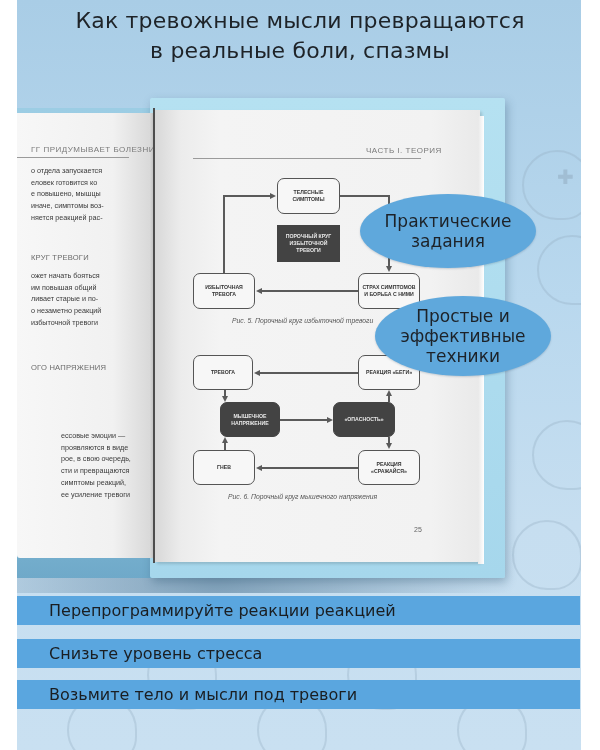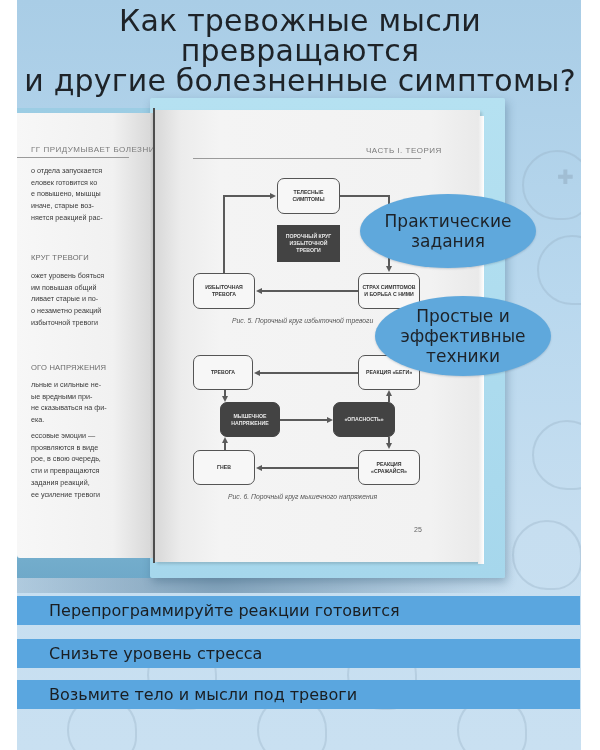--- a/index.html
+++ b/index.html
@@ -15,21 +15,21 @@
     position: absolute; width: 70px; height: 70px;
     border: 2px solid rgba(150,175,195,0.35);
     border-radius: 50% 50% 40% 50%;
   }
   .pattern-cross {
     position: absolute; color: rgba(140,165,185,0.45); font-size: 20px; font-weight: bold;
   }
 
   .title {
     position: absolute; left: 0; top: 6px; width: 600px; text-align: center;
-    color: #1e2328; font-size: 30px; line-height: 30px; letter-spacing: 0.2px;
+    color: #1e2328; font-size: 22px; line-height: 30px; letter-spacing: 0.2px;
   }
 
   
   .book-shadow {
     position: absolute; left: 17px; top: 118px; width: 500px; height: 475px;
     background: radial-gradient(ellipse at 40% 95%, rgba(70,110,140,0.55), rgba(70,110,140,0) 70%);
   }
   .cover {
     position: absolute; left: 150px; top: 98px; width: 355px; height: 480px;
     background: linear-gradient(180deg, #b5e1f1, #a6d7ec);
@@ -126,61 +126,55 @@
   <div class="pattern-icon" style="left:130px;top:640px;"></div>
   <div class="pattern-icon" style="left:330px;top:640px;"></div>
   <span class="pattern-cross" style="left:120px;top:690px;">✚</span>
   <span class="pattern-cross" style="left:310px;top:690px;">✚</span>
   <span class="pattern-cross" style="left:505px;top:690px;">✚</span>
   <span class="pattern-cross" style="left:540px;top:165px;">✚</span>
 </div>
 
 <div class="title">
   <div>Как тревожные мысли превращаются</div>
-  <div>и другие болезненные симптомы?</div>
+  <div>в реальные боли, спазмы</div>
 </div>
 
 <div class="book-shadow"></div>
 <div class="cover-left"></div>
 <div class="cover"></div>
 
 <div class="page-left">
   <div class="running-head" style="left:14px;top:32px;">ГГ ПРИДУМЫВАЕТ БОЛЕЗНИ</div>
   <div class="head-rule" style="left:0;top:44px;width:112px;"></div>
 
   <div class="lp-text" style="top:52px;">
     <div>о отдела запускается</div>
     <div>еловек готовится ко</div>
     <div>е повышено, мышцы</div>
-    <div>иначе, старые воз-</div>
+    <div>иначе, симптомы воз-</div>
     <div>няется реакцией рас-</div>
   </div>
 
   <div class="lp-head" style="top:140px;">КРУГ ТРЕВОГИ</div>
   <div class="lp-text" style="top:157px;">
-    <div>ожет уровень бояться</div>
+    <div>ожет начать бояться</div>
     <div>им повышая общий</div>
     <div>ливает старые и по-</div>
     <div>о незаметно реакций</div>
     <div>избыточной тревоги</div>
   </div>
 
   <div class="lp-head" style="top:250px;text-align:right;">ОГО НАПРЯЖЕНИЯ</div>
-  <div class="lp-text" style="top:266px;">
-    <div>льные и сильные не-</div>
-    <div>ые вредными при-</div>
-    <div>не сказываться на фи-</div>
-    <div>ека.</div>
-  </div>
-  <div class="lp-text" style="top:317px;">
+  <div class="lp-text" style="top:317px;margin-left:30px;">
     <div>ессовые эмоции —</div>
     <div>проявляются в виде</div>
     <div>рое, в свою очередь,</div>
     <div>сти и превращаются</div>
-    <div>задания реакций,</div>
+    <div>симптомы реакций,</div>
     <div>ее усиление тревоги</div>
   </div>
 </div>
 
 <div class="page-right"></div>
 <div class="page-edge"></div>
 <div class="spine"></div>
 
 <div class="running-head" style="left:366px;top:146px;">ЧАСТЬ I. ТЕОРИЯ</div>
 <div class="head-rule" style="left:193px;top:158px;width:228px;"></div>
@@ -235,15 +229,15 @@
   <div class="arrow a-up" style="left:222px;top:437px;"></div>
 
   <div class="caption" style="left:228px;top:493px;">Рис. 6. Порочный круг мышечного напряжения</div>
 </div>
 
 <div class="page-num" style="left:414px;top:526px;">25</div>
 
 <div class="oval" style="left:360px;top:194px;width:176px;height:74px;">Практические задания</div>
 <div class="oval" style="left:375px;top:296px;width:176px;height:80px;">Простые и эффективные техники</div>
 
-<div class="stripe" style="top:596px;">Перепрограммируйте реакции готовится</div>
+<div class="stripe" style="top:596px;">Перепрограммируйте реакции реакцией</div>
 <div class="stripe" style="top:639px;">Снизьте уровень стресса</div>
 <div class="stripe" style="top:680px;">Возьмите тело и мысли под тревоги</div>
 
 </body></html>

